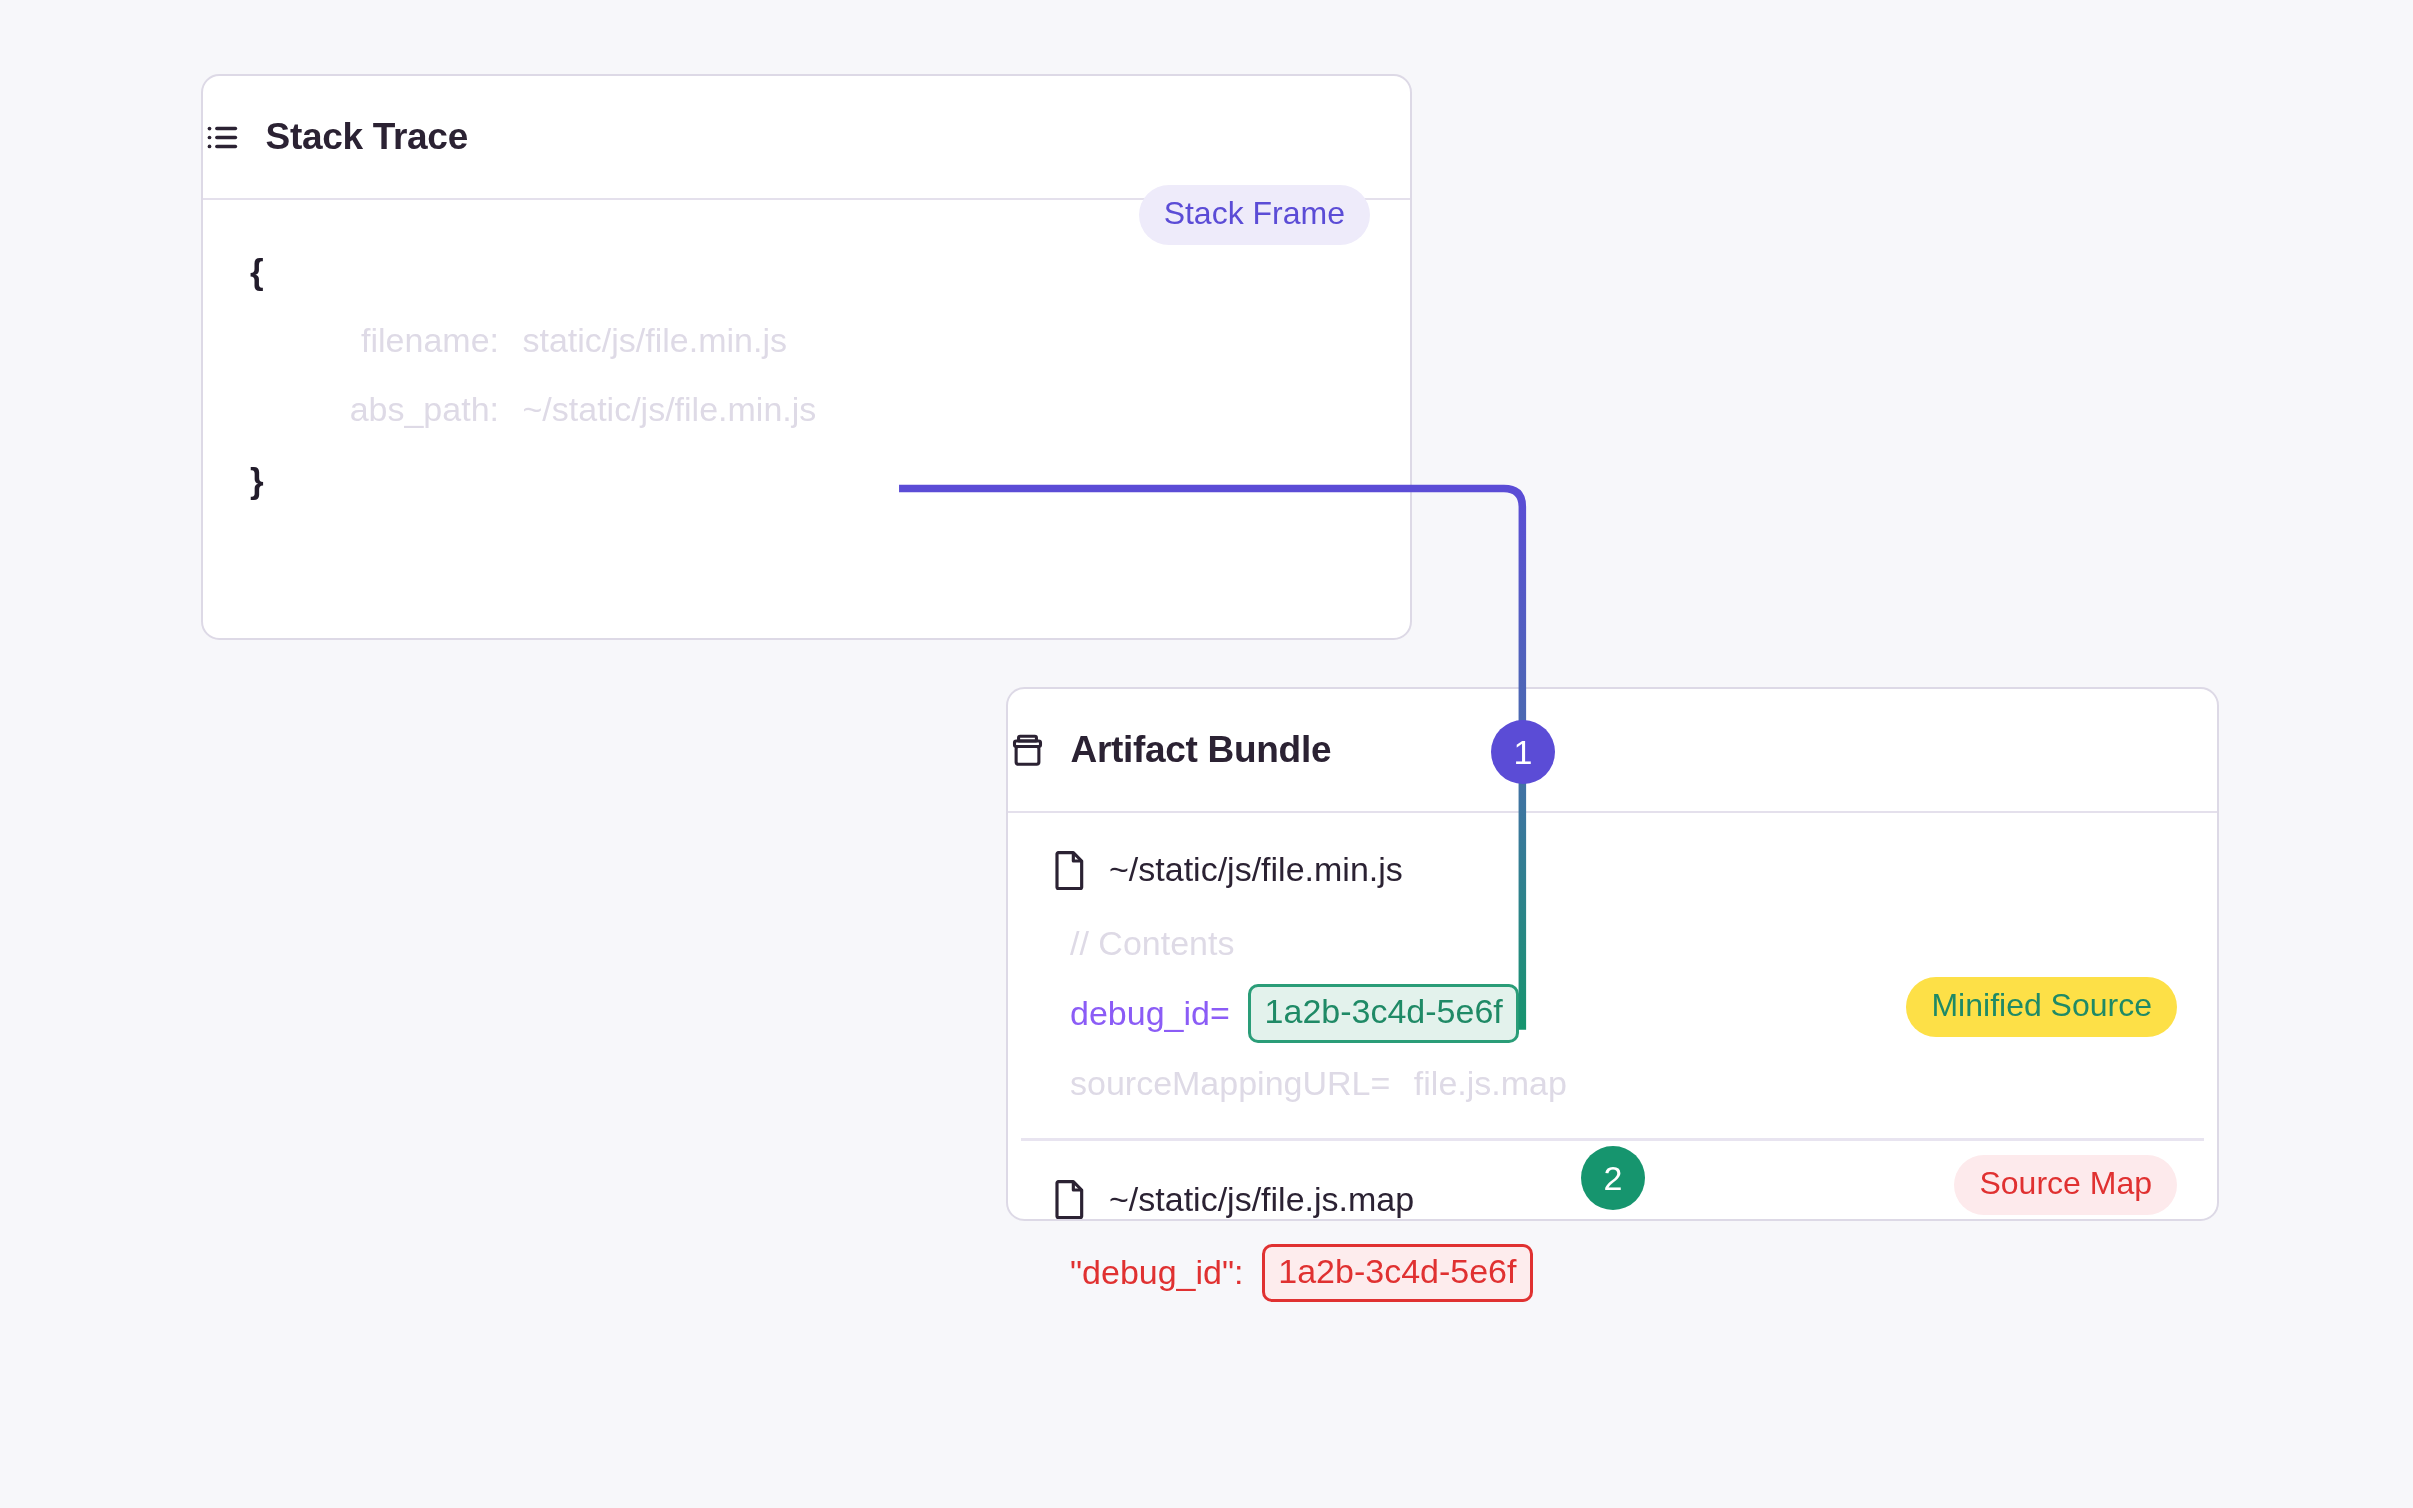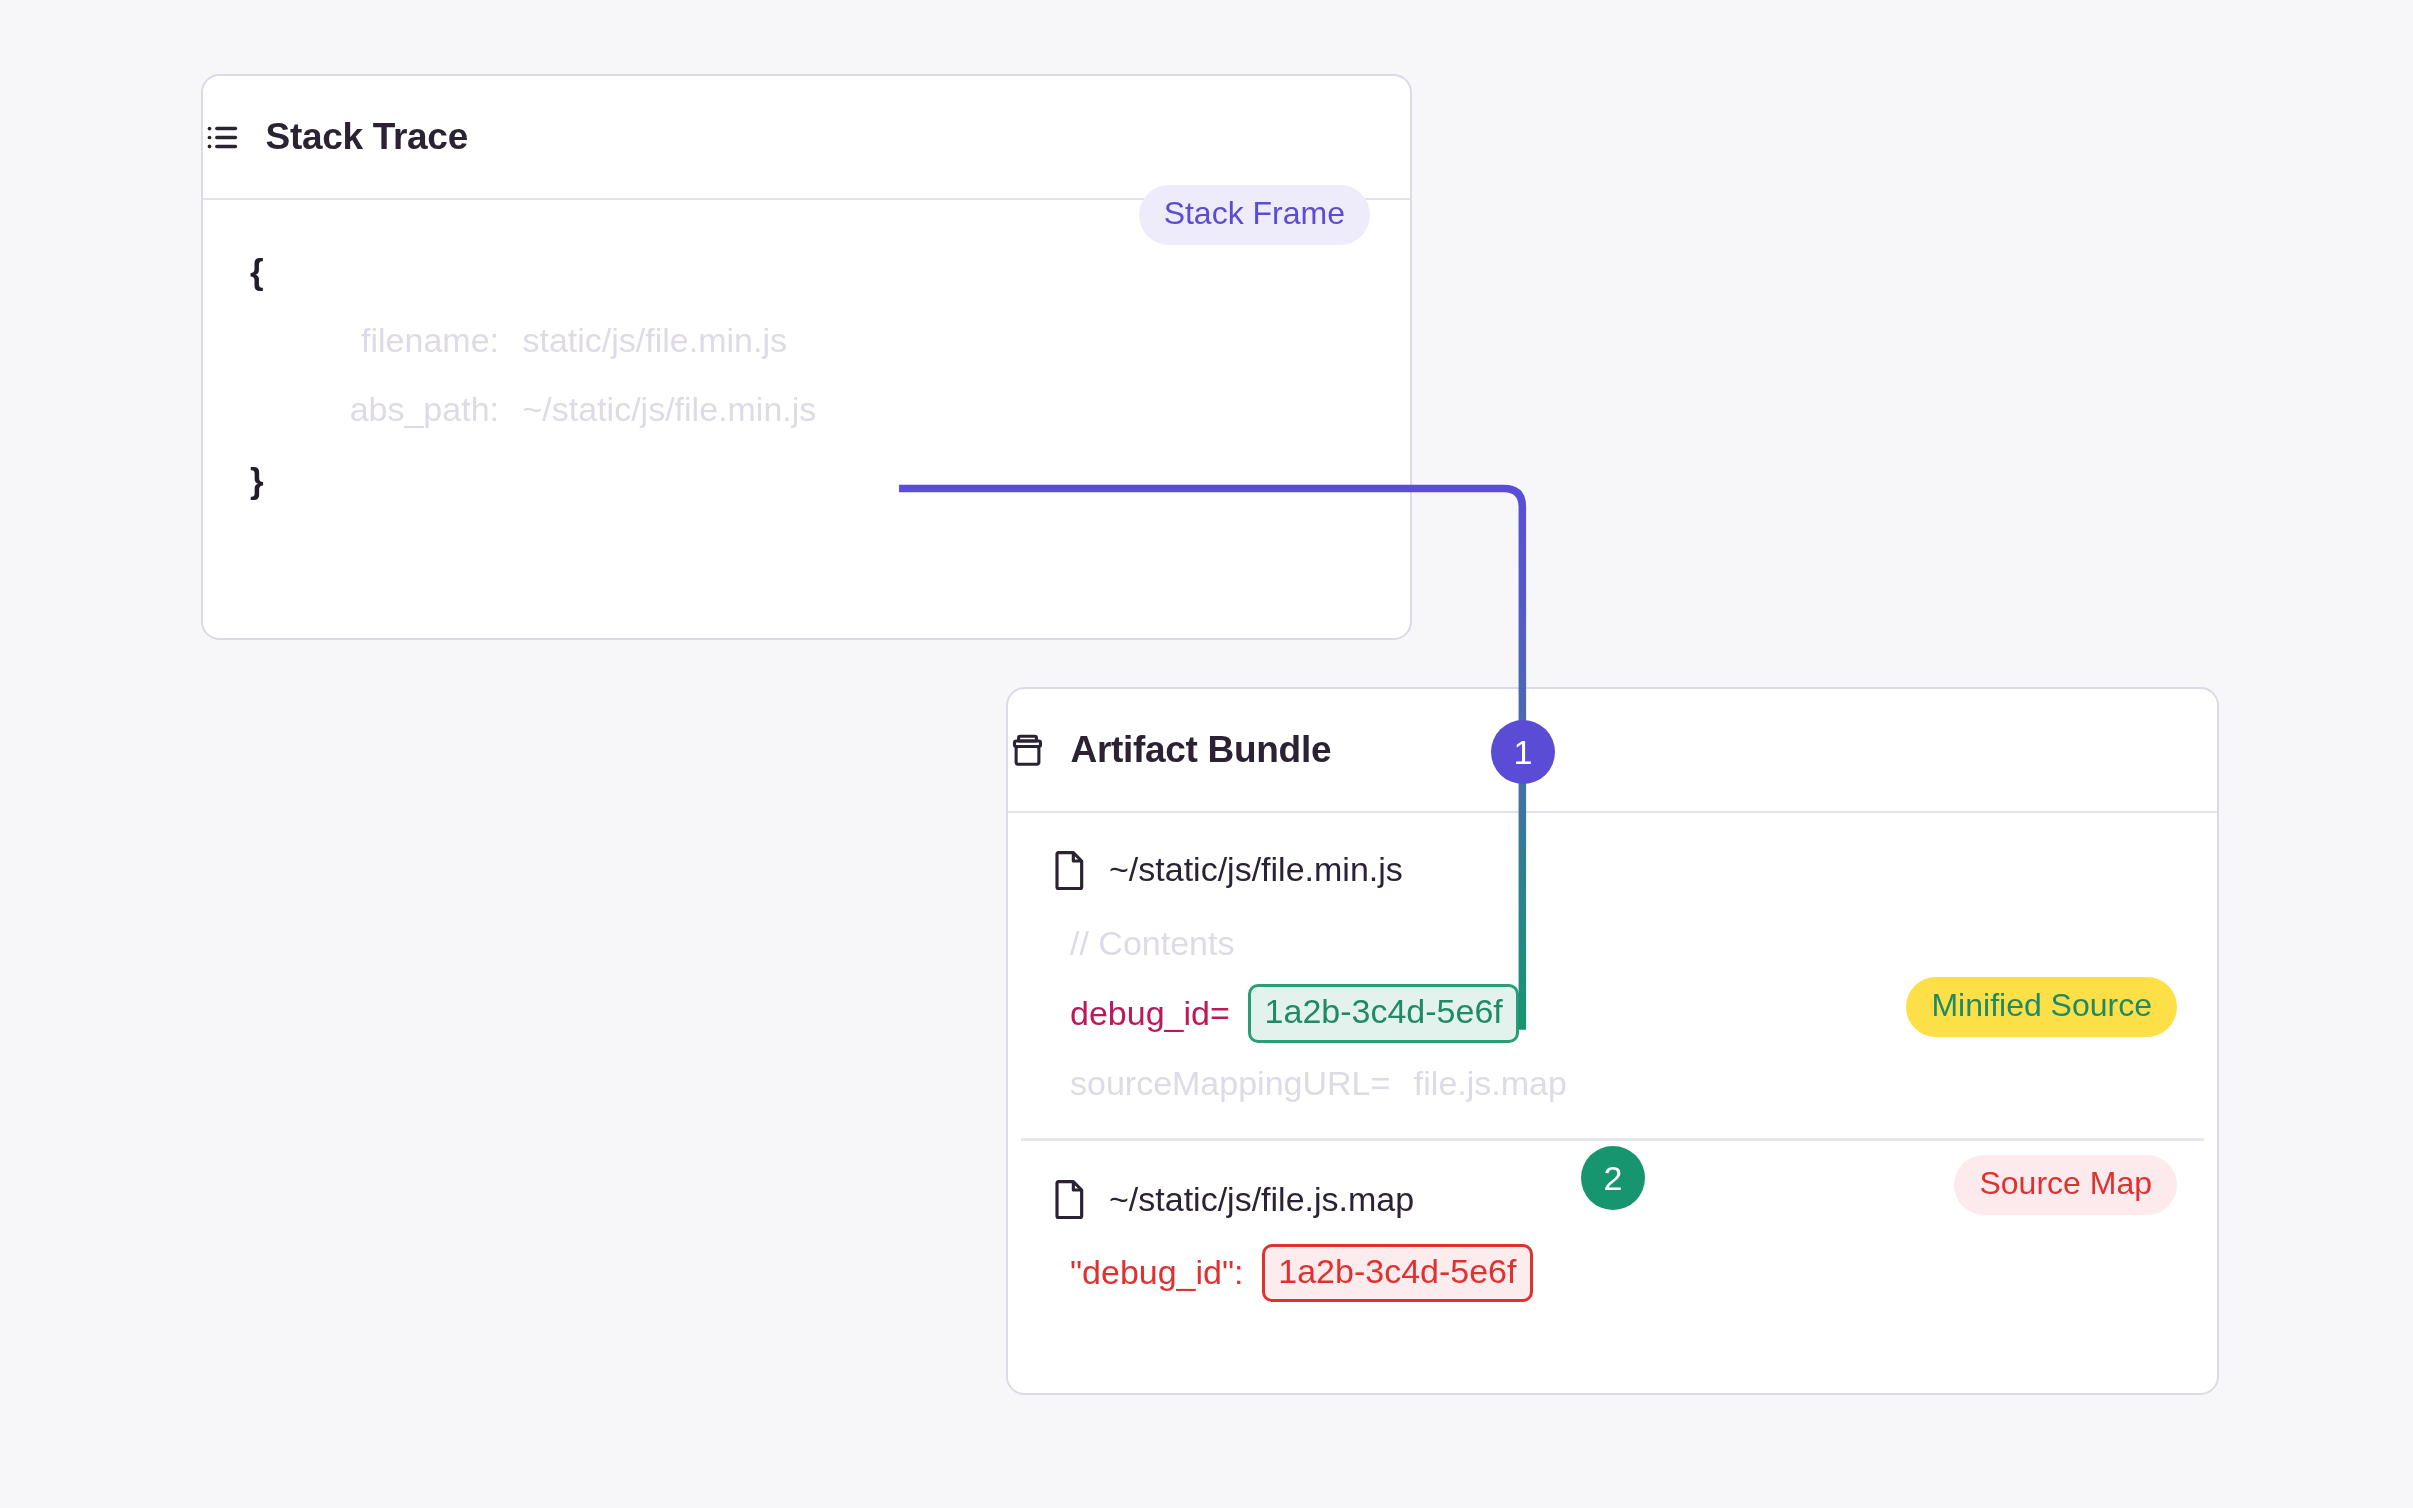--- a/index.html
+++ b/index.html
@@ -32,21 +32,21 @@
     left: 201px;
     top: 74px;
     width: 1211px;
     height: 566px;
   }
 
   #artifact-bundle-card {
     left: 1006px;
     top: 687px;
     width: 1213px;
-    height: 708px;
+    height: 534px;
   }
 
   .card-header {
     position: relative;
     height: 124px;
     display: flex;
     align-items: center;
     border-bottom: 2.5px solid #e4e0ec;
   }
 
@@ -171,21 +171,21 @@
   .code-line {
     display: flex;
     align-items: center;
     height: 70px;
     padding-left: 62px;
     font-size: 34px;
     white-space: pre;
   }
 
   .code-muted { color: #dedae6; }
-  .code-green { color: #be185d; }
+  .code-green { color: #8b5cf6; }
   .code-red   { color: #e03131; }
 
   .section-divider {
     height: 2.5px;
     background: #e8e4f0;
     margin: 0 12.6px;
   }
 
   
   #connectors {

